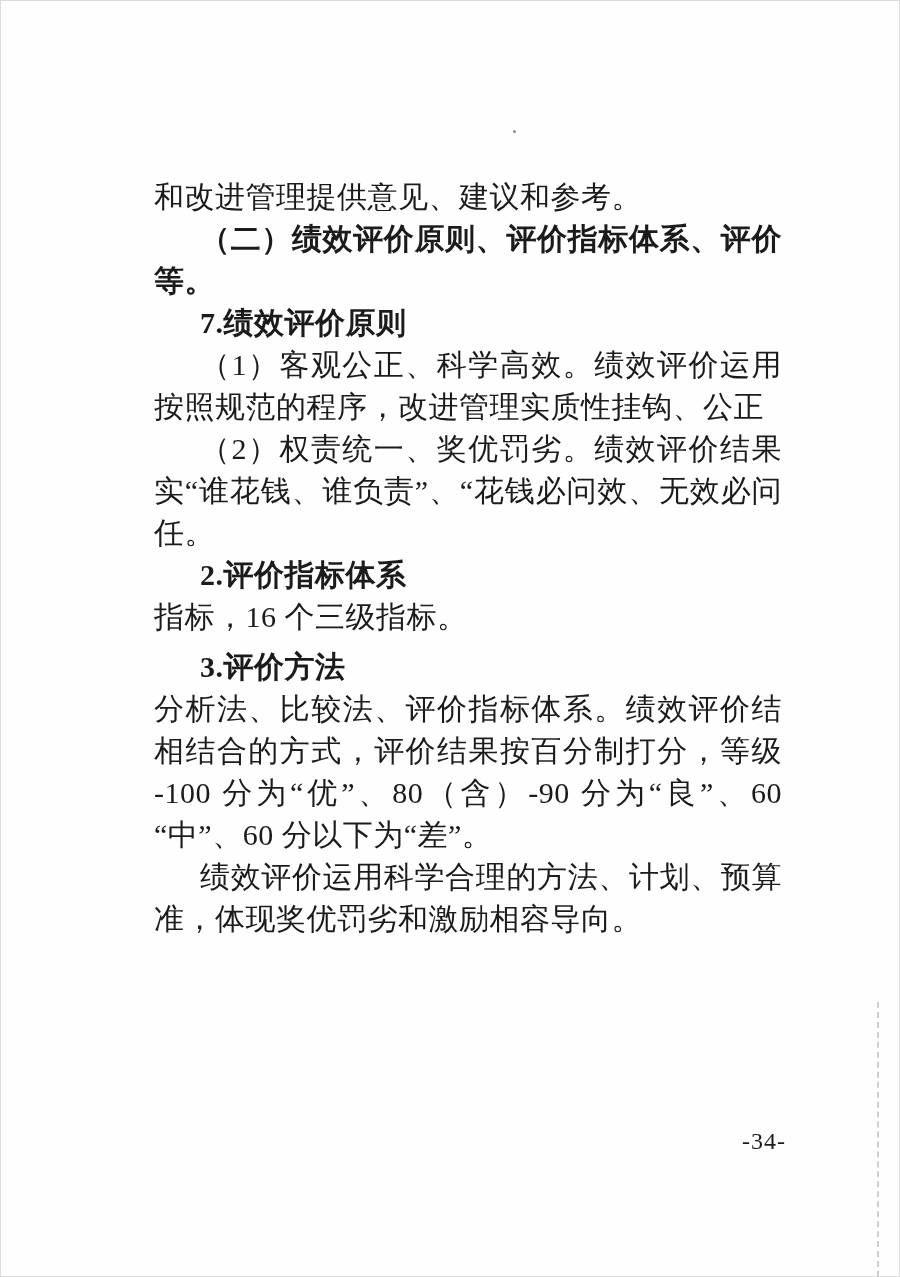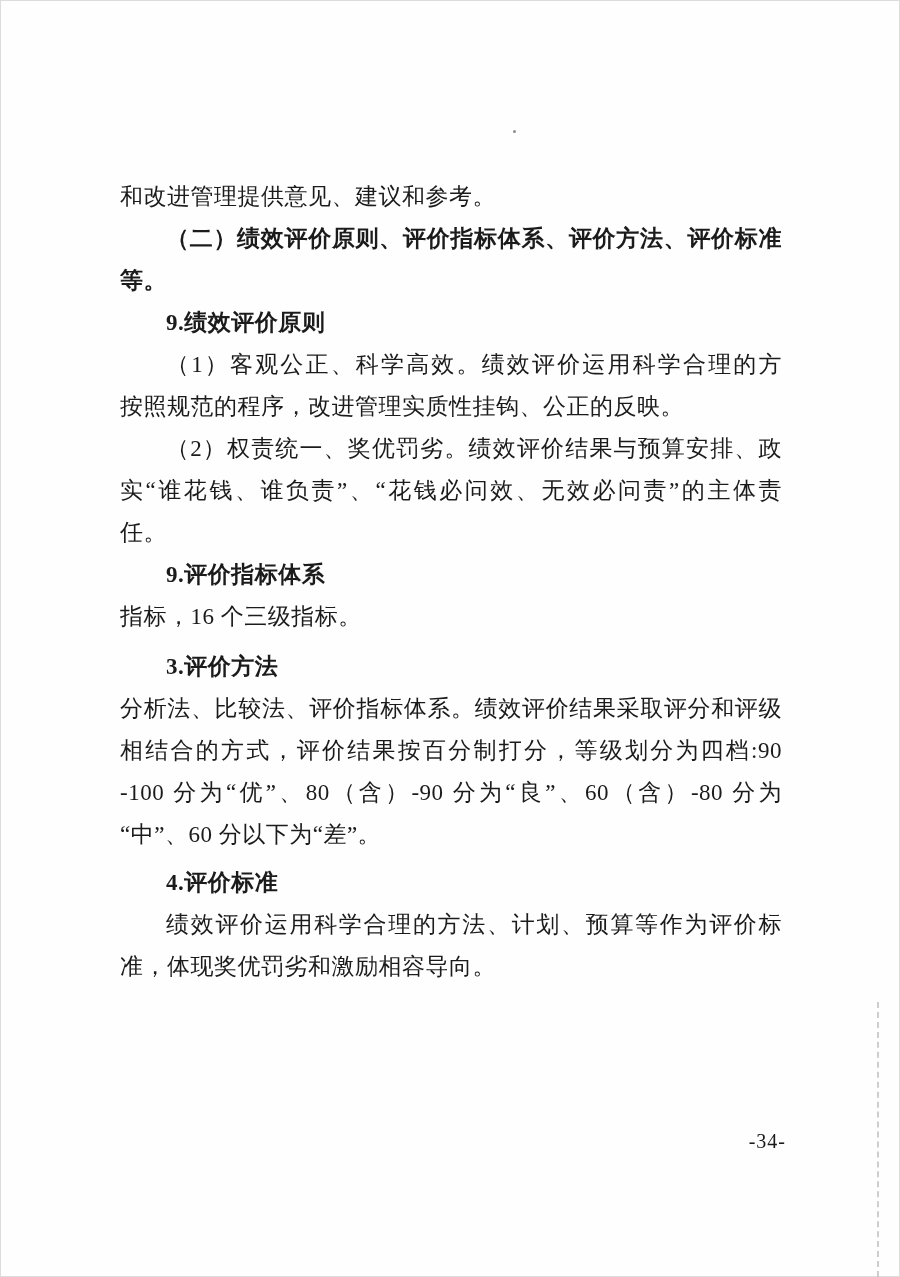--- a/index.html
+++ b/index.html
@@ -19,43 +19,44 @@
   }
   .content {
     position: absolute;
     left: 120px;
     top: 176px;
     width: 662px;
   }
   .line {
     height: 42px;
     line-height: 42px;
-    font-size: 23px;
+    font-size: 30px;
     overflow: hidden;
     letter-spacing: 0.5px;
+    margin-left: 34px;
   }
   .bold {
     font-weight: 700;
   }
   .indent {
     text-indent: 46px;
   }
   .just {
     text-align: justify;
     text-align-last: justify;
   }
   .gap8 { margin-top: 8px; }
   .gap6 { margin-top: 6px; }
   .pagenum {
     position: absolute;
     top: 1124px;
     right: 114px;
     height: 34px;
     line-height: 34px;
-    font-size: 20px;
+    font-size: 24px;
     letter-spacing: 1px;
     color: #1b1b1b;
   }
   .speck {
     position: absolute;
     left: 513px;
     top: 130px;
     width: 3px;
     height: 3px;
     background: #8d8d8d;
@@ -74,34 +75,33 @@
 </head>
 <body>
 
 <div class="page">
   <div class="speck"></div>
 
   <div class="content">
     <div class="line">和改进管理提供意见、建议和参考。</div>
     <div class="line bold indent just">（二）绩效评价原则、评价指标体系、评价方法、评价标准</div>
     <div class="line bold">等。</div>
-    <div class="line bold indent">9.绩效评价原则</div>
+    <div class="line bold indent">7.绩效评价原则</div>
     <div class="line indent just">（1）客观公正、科学高效。绩效评价运用科学合理的方法，</div>
     <div class="line">按照规范的程序，改进管理实质性挂钩、公正的反映。</div>
     <div class="line indent just">（2）权责统一、奖优罚劣。绩效评价结果与预算安排、政策</div>
     <div class="line just">实“谁花钱、谁负责”、“花钱必问效、无效必问责”的主体责</div>
     <div class="line">任。</div>
-    <div class="line bold indent">9.评价指标体系</div>
+    <div class="line bold indent">2.评价指标体系</div>
     <div class="line">指标，16 个三级指标。</div>
     <div class="line bold indent gap8">3.评价方法</div>
     <div class="line just">分析法、比较法、评价指标体系。绩效评价结果采取评分和评级</div>
     <div class="line just">相结合的方式，评价结果按百分制打分，等级划分为四档:90（含）</div>
     <div class="line just">-100 分为“优”、80（含）-90 分为“良”、60（含）-80 分为</div>
     <div class="line">“中”、60 分以下为“差”。</div>
-    <div class="line bold indent gap6">4.评价标准</div>
     <div class="line indent just">绩效评价运用科学合理的方法、计划、预算等作为评价标</div>
     <div class="line">准，体现奖优罚劣和激励相容导向。</div>
   </div>
 
   <div class="pagenum">-34-</div>
 
   <div class="scan-line"></div>
 </div>
 
 </body></html>

